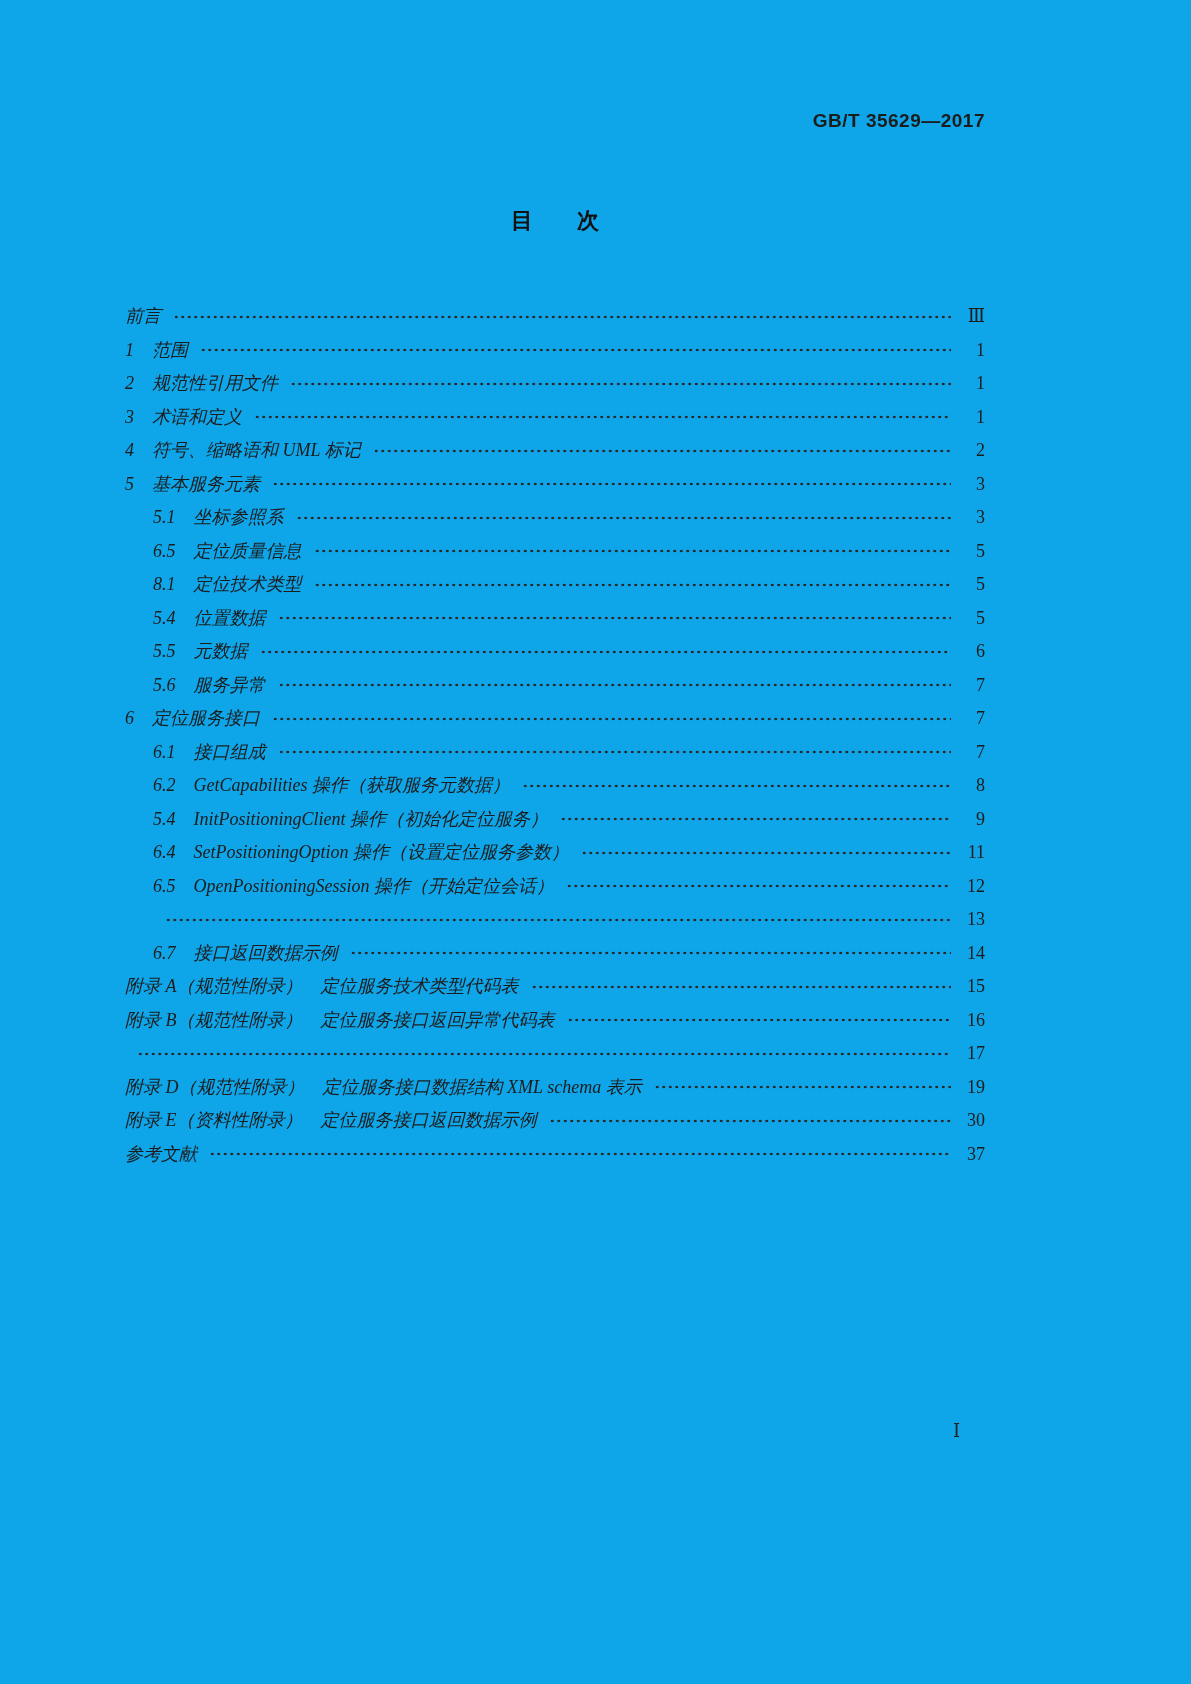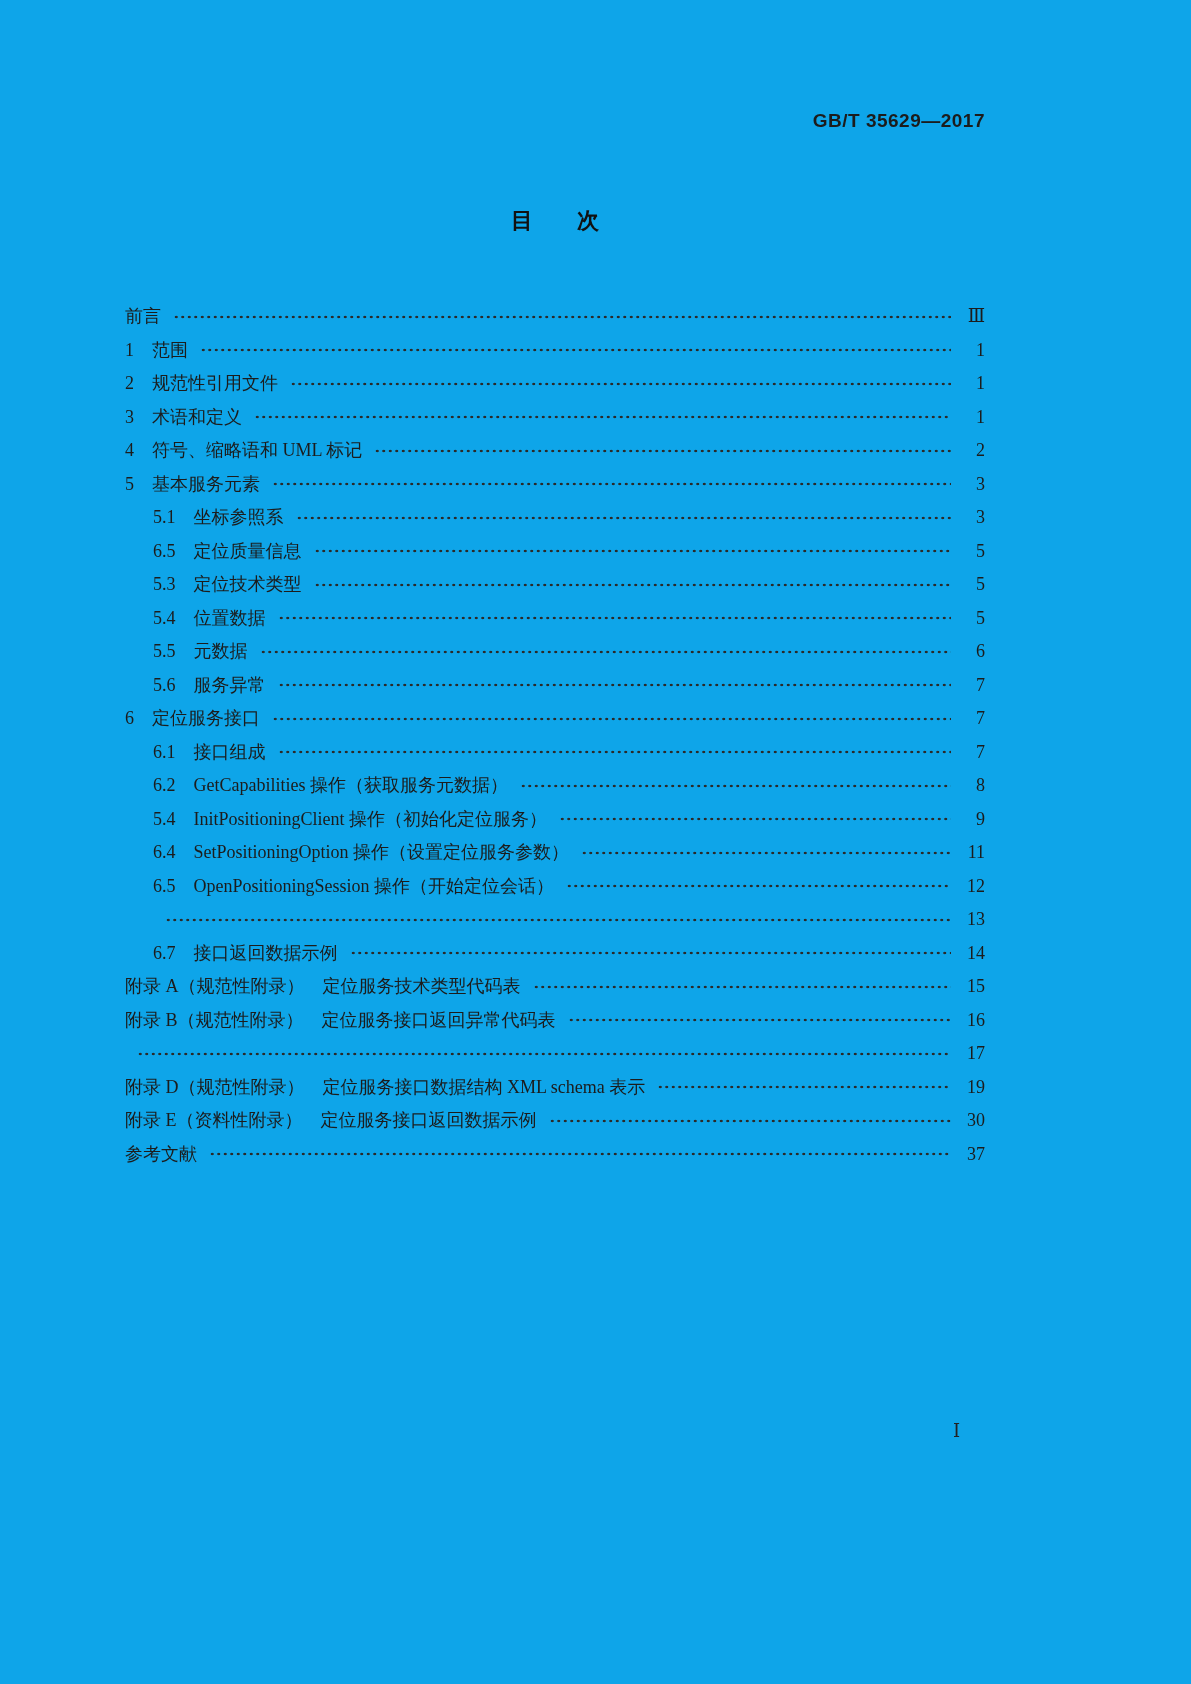--- a/index.html
+++ b/index.html
@@ -48,21 +48,21 @@
   }
   .toc-row {
     display: flex;
     align-items: baseline;
     height: 33.5px;
     font-size: 18px;
     line-height: 33.5px;
     white-space: pre;
   }
   .toc-row.indent-1 { padding-left: 28px; align-items: center; }
-  .toc-label { flex: 0 0 auto; }
+  .toc-label { flex: 0 0 auto; font-style: italic; }
   .toc-leader {
     flex: 1 1 auto;
     align-self: center;
     height: 16px;
     margin: 0 10px 0 12px;
     background-image: radial-gradient(circle, #2a2a2a 1.1px, rgba(0,0,0,0) 1.6px);
     background-size: 6.5px 16px;
     background-repeat: repeat-x;
     background-position: left center;
   }
@@ -126,21 +126,21 @@
     <span class="toc-label">5.1　坐标参照系</span>
     <span class="toc-leader"></span>
     <span class="toc-page">3</span>
   </div>
         <div class="toc-row indent-1">
     <span class="toc-label">6.5　定位质量信息</span>
     <span class="toc-leader"></span>
     <span class="toc-page">5</span>
   </div>
         <div class="toc-row indent-1">
-    <span class="toc-label">5.3　定位技术类型</span>
+    <span class="toc-label">8.1　定位技术类型</span>
     <span class="toc-leader"></span>
     <span class="toc-page">5</span>
   </div>
         <div class="toc-row indent-1">
     <span class="toc-label">5.4　位置数据</span>
     <span class="toc-leader"></span>
     <span class="toc-page">5</span>
   </div>
         <div class="toc-row indent-1">
     <span class="toc-label">5.5　元数据</span>

